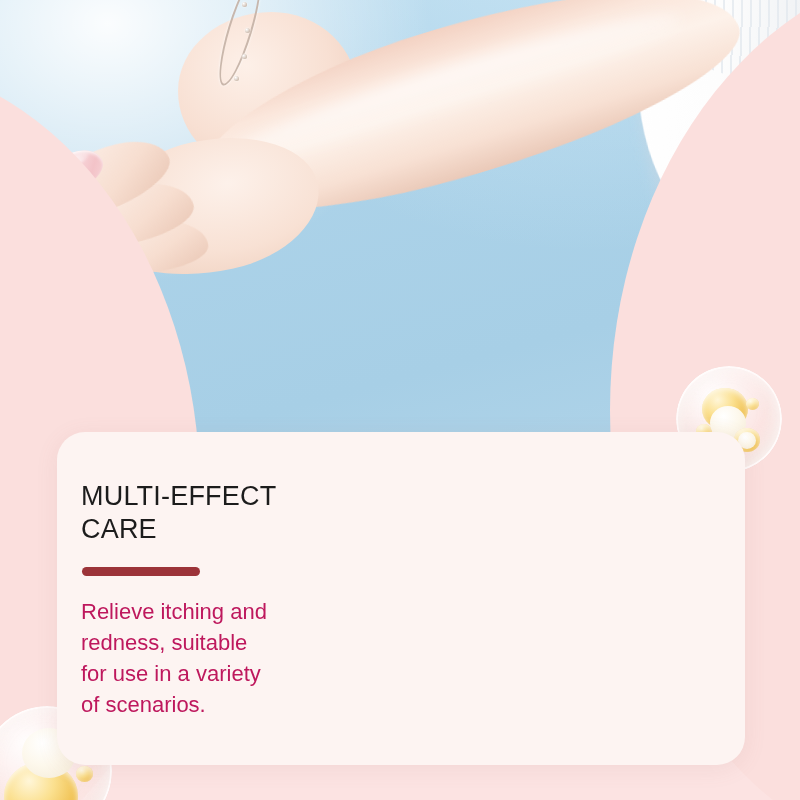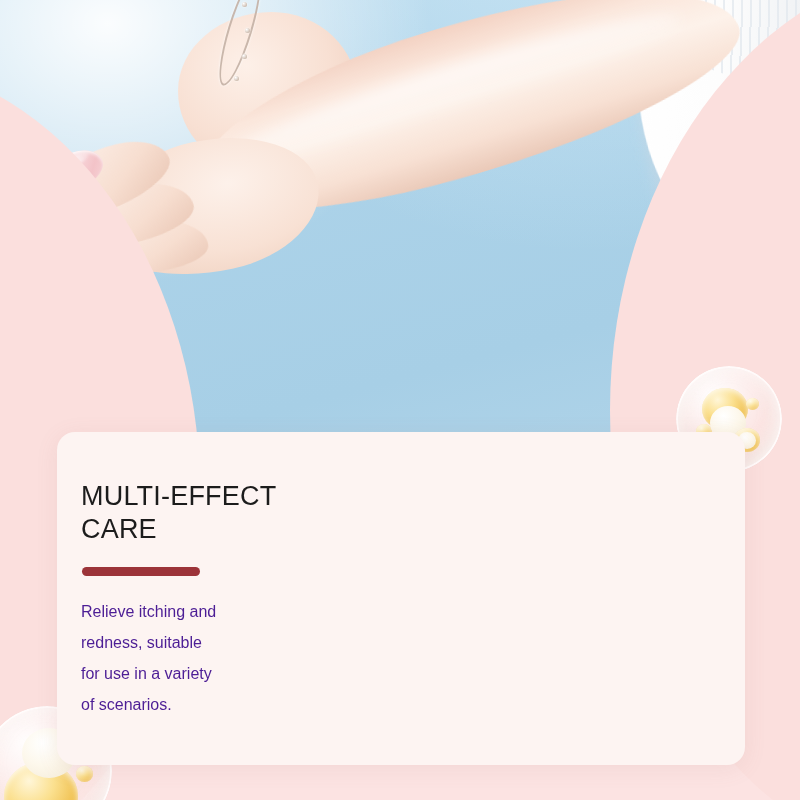--- a/index.html
+++ b/index.html
@@ -202,42 +202,42 @@
 
   
   .cards{
     position:absolute; left:57px; top:432px;
     width:688px; height:333px;
     display:flex; gap:31px;
   }
   .card{
     flex:1;
     background:#fdf4f2;
-    border-radius:18px;
+    border-radius:28px;
     padding:48px 26px 0 24px;
     box-shadow:0 4px 22px rgba(160,110,110,.10);
   }
   .card-title{
     font-size:27px;
     line-height:33px;
     letter-spacing:.2px;
     color:#1c1c1c;
     font-weight:400;
     white-space:pre-line;
   }
   .card-rule{
     width:118px; height:9px;
     background:#9c3339;
     border-radius:5px;
     margin:21px 0 20px 1px;
   }
   .card-body{
-    font-size:16px;
+    font-size:22px;
     line-height:31px;
-    color:#4c1d95;
+    color:#be185d;
     font-weight:400;
     white-space:pre-line;
   }
 </style>
 </head>
 <body>
 
 <div id="page">
 
   <div class="hero-clip">

